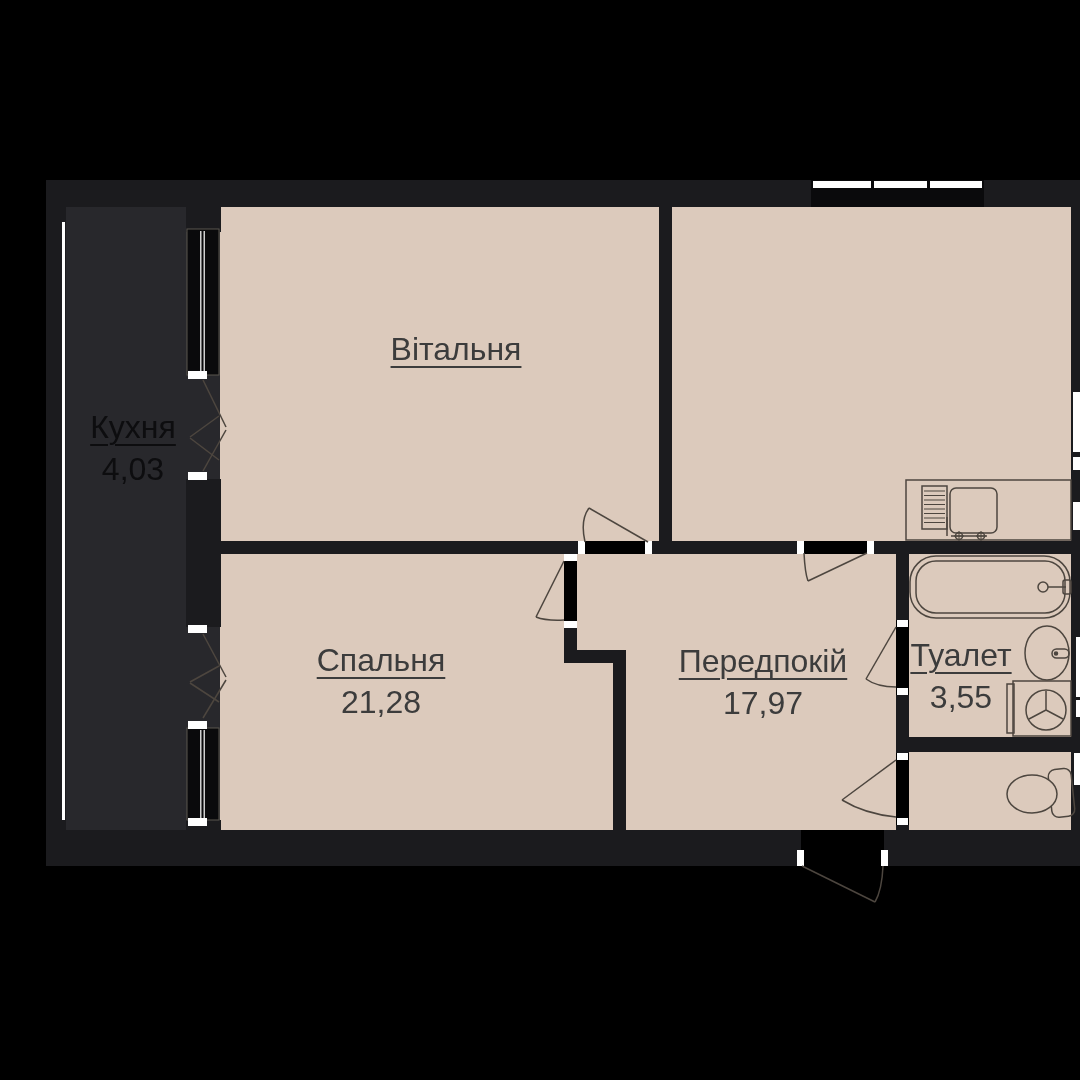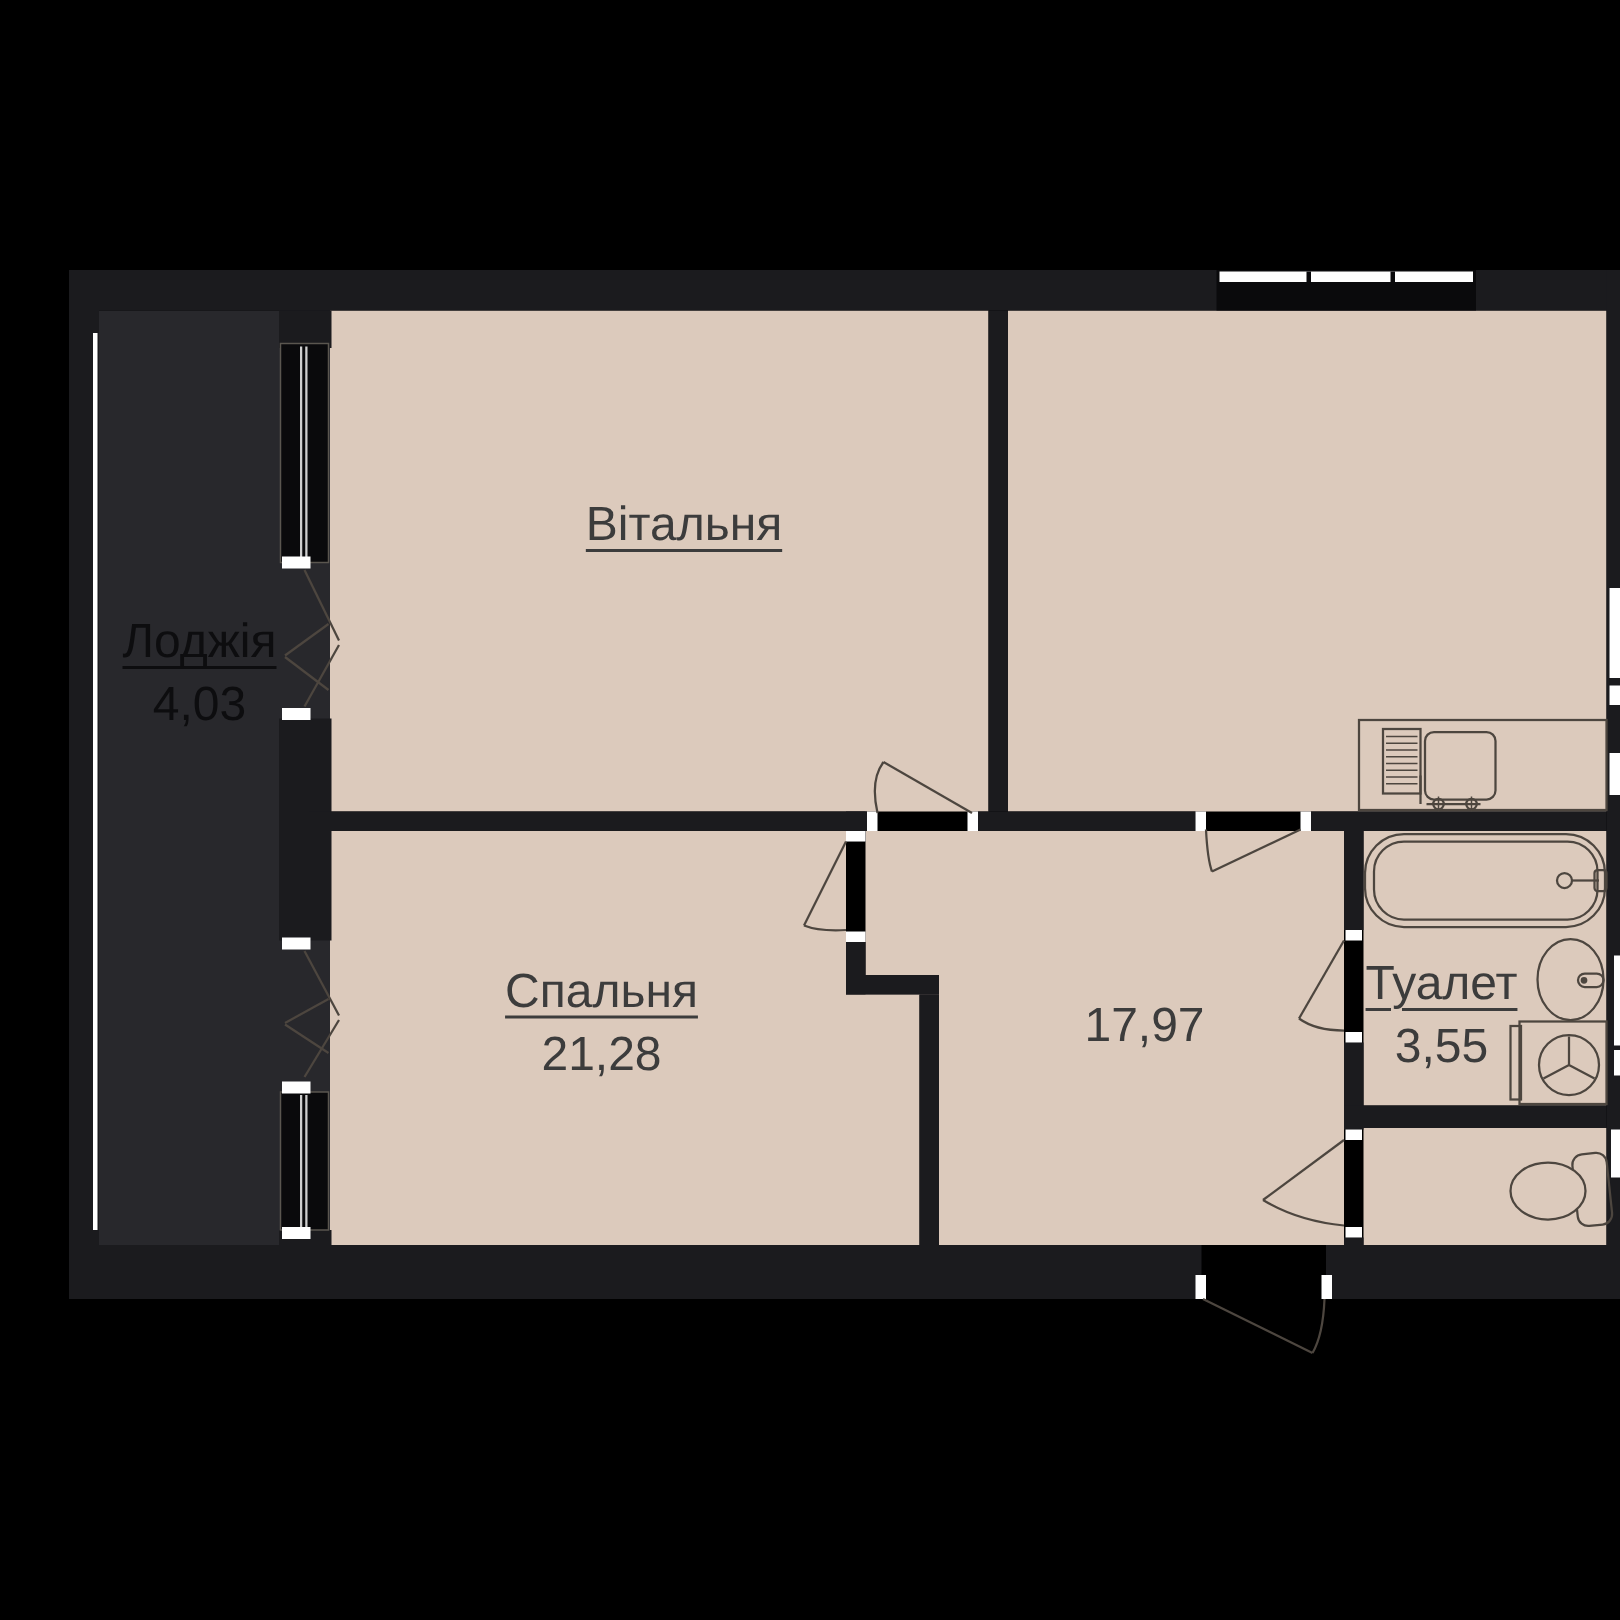--- a/index.html
+++ b/index.html
@@ -170,27 +170,28 @@
       <rect x="1014" y="769" width="23" height="48" rx="7" transform="rotate(-6 1025 793)"></rect>
       <ellipse cx="996" cy="794" rx="25" ry="19" fill="#dccabc"></ellipse>
     </g>
   </g>
 </svg>
 
   <div class="room-label" style="left:420px;top:349px">
     <div class="room-name">Вітальня</div>
   </div>
   <div class="room-label dark" style="left:97px;top:449px">
-    <div class="room-name">Лоджія</div>
+    <div class="room-name">Кухня</div>
     <div class="room-area">4,03</div>
   </div>
-  <div class="room-label" style="left:365px;top:682px">
+  <div class="room-label" style="left:345px;top:682px">
     <div class="room-name">Спальня</div>
     <div class="room-area">21,28</div>
   </div>
   <div class="room-label" style="left:727px;top:683px">
+    <div class="room-name">Передпокій</div>
     <div class="room-area">17,97</div>
   </div>
   <div class="room-label" style="left:925px;top:677px">
     <div class="room-name">Туалет</div>
     <div class="room-area">3,55</div>
   </div>
 </div>
 
 </body></html>

